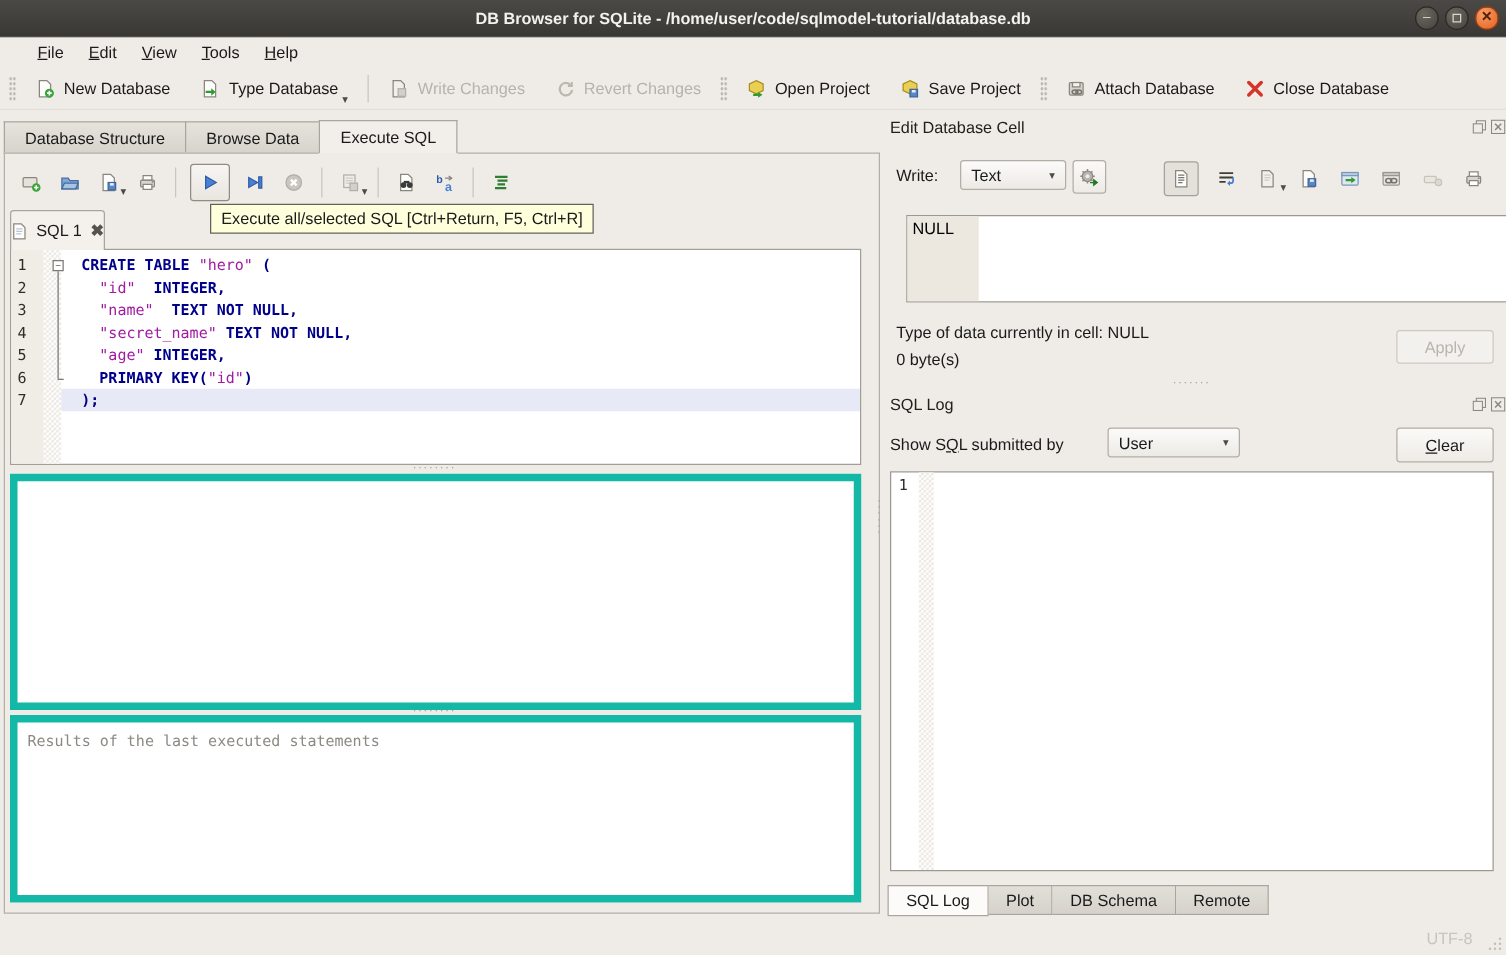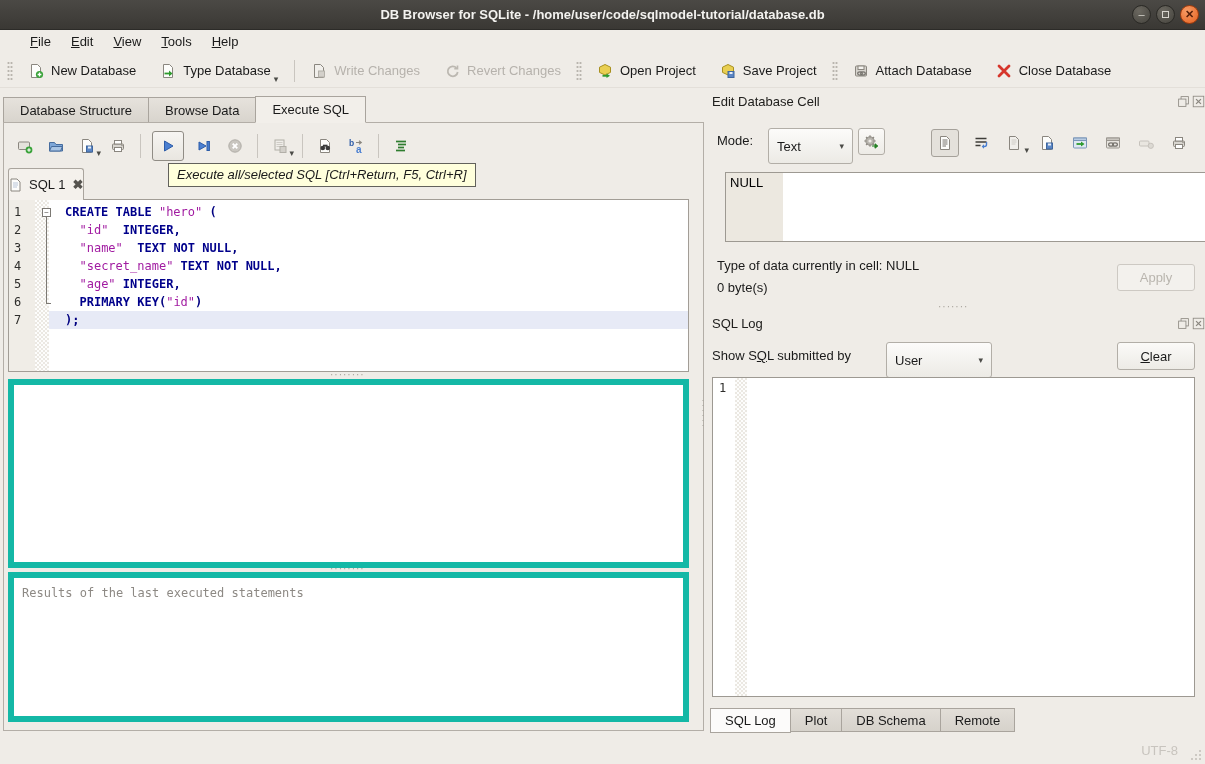--- a/index.html
+++ b/index.html
@@ -48,21 +48,21 @@
 
   
   .sql-toolbar { position:absolute; left:14px; top:129px; height:33px; display:flex; align-items:center; gap:9px; }
   .sicon { width:22px; height:22px; display:flex; align-items:center; justify-content:center; position:relative; }
   .sicon .caret { position:absolute; right:-3px; bottom:-1px; }
   .sicon.boxed { width:32px; height:30px; border:1px solid #908c85; border-radius:3px; background:linear-gradient(#f7f5f2,#e9e6e0); }
   .ssep { width:1px; height:24px; background:#c9c5bf; margin:0 2px; }
 
   
   .tooltip { position:absolute; left:168px; top:163px; height:24px; line-height:22px; padding:0 8px;
-    background:#ffffdc; border:1px solid #62615c; white-space:nowrap; z-index:9;font-style:italic; }
+    background:#ffffdc; border:1px solid #62615c; white-space:nowrap; z-index:9; }
 
   
   .sqltab { position:absolute; left:8px; top:168px; height:32px; padding:0 0; display:flex;
     align-items:center; gap:7px; background:#f4f1ec; border:1px solid #a9a49d; border-bottom:none;
     border-radius:3px 3px 0 0; z-index:2; }
   .sqltab .x { font-weight:bold; color:#55534e; font-size:13px; }
 
   
   .editor { position:absolute; left:8px; top:199px; width:681px; height:173px; background:#fff;
     border:1px solid #a29d96; font-family:"DejaVu Sans Mono", monospace; font-size:12px; overflow:hidden; }
@@ -92,21 +92,21 @@
 
   .hsplit { position:absolute; color:#a6a29b; font-size:10px; letter-spacing:1px; line-height:4px; height:5px; }
   .vsplit { position:absolute; left:699px; top:398px; width:8px; color:#a6a29b; font-size:9px; line-height:5px; text-align:center; }
 
   
   .dock-title { position:absolute; font-size:13px; color:#21201e; }
   .dock-icons { position:absolute; display:flex; gap:2px; }
   .dock-icons span { width:13px; height:13px; display:block; }
 
   .mode-label { position:absolute; left:717px; top:133px; }
-  .qselect { position:absolute; height:36px; border:1px solid #b2aea7; border-radius:3px;
+  .qselect { position:absolute; height:24px; border:1px solid #b2aea7; border-radius:3px;
     background:linear-gradient(#fcfbfa,#eceae5); display:flex; align-items:center; padding:0 8px; }
   .qselect .caret { position:absolute; right:8px; }
   .qbtn { position:absolute; height:27px; border:1px solid #b2aea7; border-radius:3px;
     background:linear-gradient(#fbfaf8,#edebe6); display:flex; align-items:center; justify-content:center; }
   .qbtn.disabled { color:#b9b5ae; border-color:#cdc9c3; background:#f3f1ed; }
   .gear-btn { position:absolute; left:858px; top:128px; width:27px; height:27px; border:1px solid #b2aea7;
     border-radius:3px; background:linear-gradient(#fbfaf8,#edebe6); display:flex; align-items:center; justify-content:center; }
 
   .cell-toolbar { position:absolute; left:931px; top:129px; display:flex; align-items:center; gap:11px; }
   .cicon { width:22px; height:22px; display:flex; align-items:center; justify-content:center; position:relative; }
@@ -407,21 +407,21 @@
         </svg>
       </span>
     <span>
         <svg width="13" height="13" viewBox="0 0 16 16">
           <rect x="1.5" y="1.5" width="13" height="13" fill="none" stroke="#8a867f"></rect>
           <path d="M5 5l6 6M11 5l-6 6" stroke="#8a867f" stroke-width="1.5"></path>
         </svg>
       </span>
   </div>
 
-  <div class="mode-label">Mode:</div>
+  <div class="mode-label">Write:</div>
   <div class="qselect" style="left:768px; top:128px; width:85px;">
     <span>Text</span>
     <span class="caret">▾</span>
   </div>
   <div class="gear-btn">
     <svg width="18" height="18" viewBox="0 0 18 18">
       <circle cx="7" cy="8" r="4.2" fill="#b7b4ad" stroke="#8f8b84"></circle>
       <circle cx="7" cy="8" r="1.6" fill="#efece7"></circle>
       <path d="M7 2.2v2M7 11.8v2M1.2 8h2M10.8 8h2M3 4l1.4 1.4M9.6 10.6L11 12M11 4L9.6 5.4M4.4 10.6L3 12" stroke="#8f8b84" stroke-width="1.2"></path>
       <path d="M9 13h5M12 10.8l2.8 2.2-2.8 2.2z" fill="#2e9b2e" stroke="#1f7a1f" stroke-width="1"></path>

